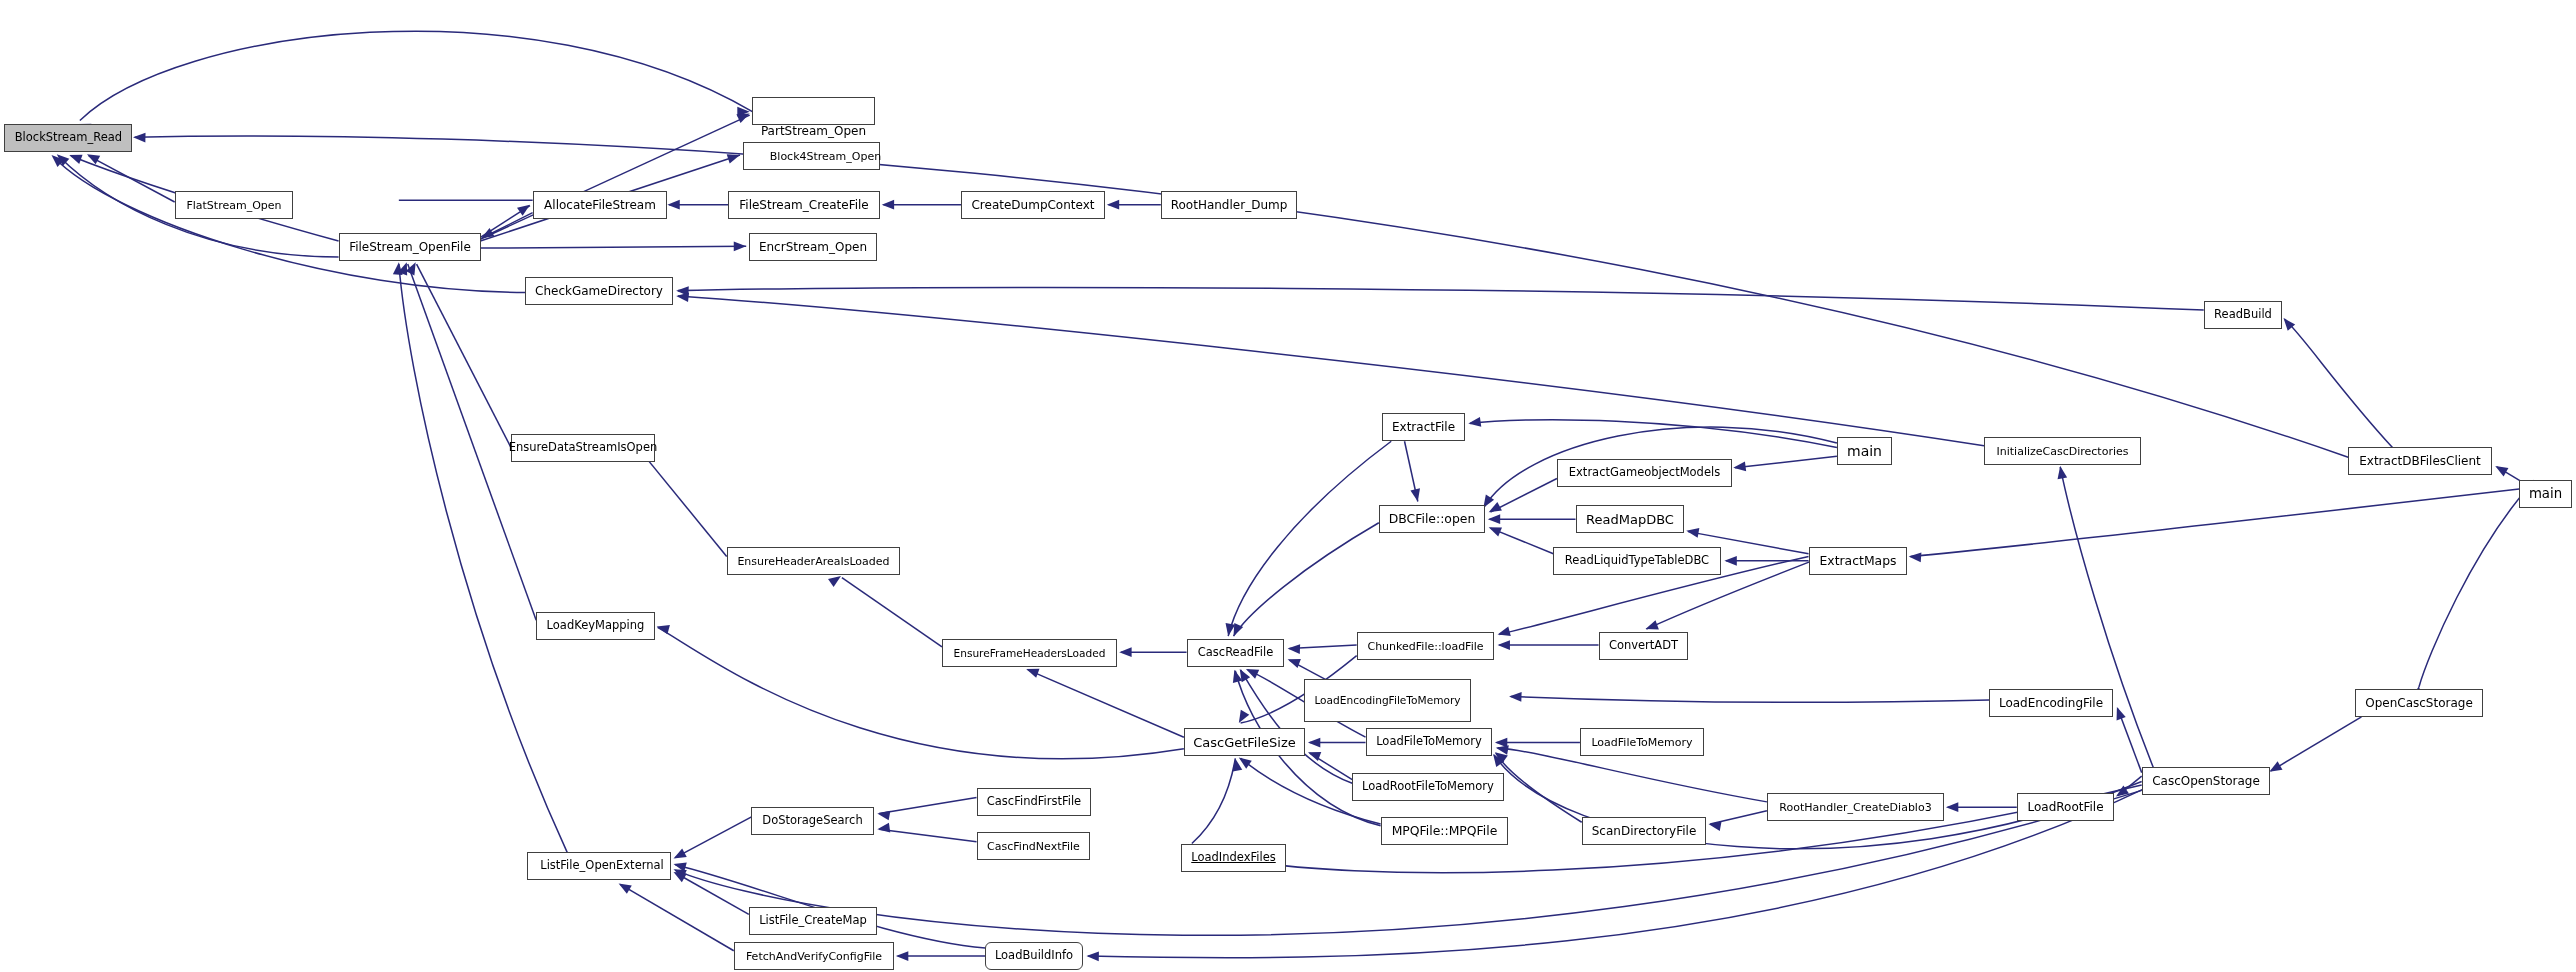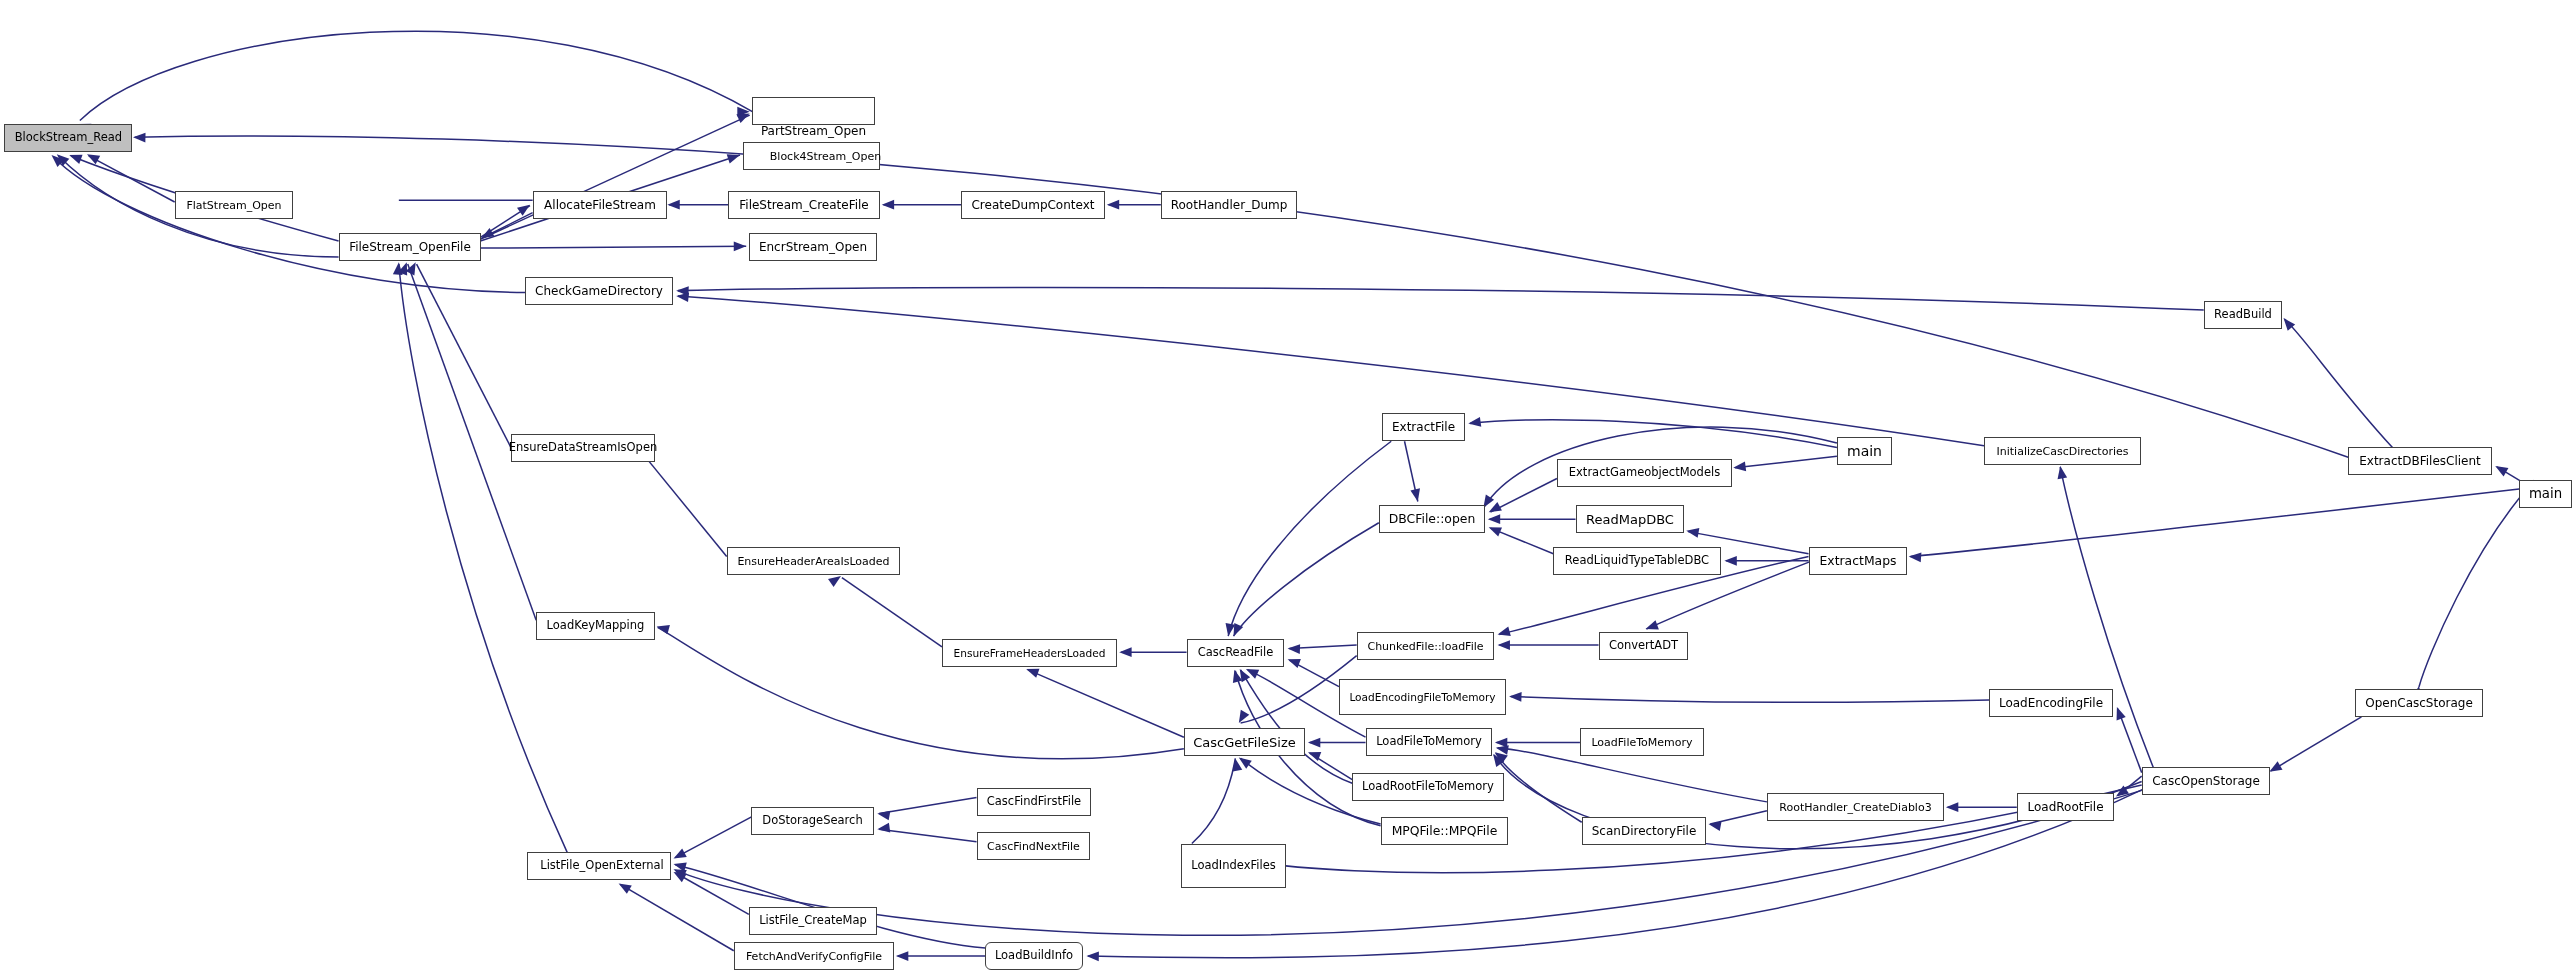--- a/index.html
+++ b/index.html
@@ -247,21 +247,21 @@
       </div>
       <div class="node" style="left: 1187px; top: 639px; width: 97px; height: 28px;">
         <span style="font-size: 11.5px;">CascReadFile</span>
       </div>
       <div class="node" style="left: 1357px; top: 632px; width: 137px; height: 28px;">
         <span style="font-size: 11px;">ChunkedFile::loadFile</span>
       </div>
       <div class="node" style="left: 1599px; top: 632px; width: 89px; height: 28px;">
         <span style="font-size: 11.5px;">ConvertADT</span>
       </div>
-      <div class="node" style="left: 1339px; top: 679px; width: 167px; height: 36px;">
+      <div class="node" style="left: 1304px; top: 679px; width: 167px; height: 43px;">
         <span style="font-size: 10.6px;">LoadEncodingFileToMemory</span>
       </div>
       <div class="node" style="left: 1989px; top: 689px; width: 124px; height: 28px;">
         <span style="font-size: 12px;">LoadEncodingFile</span>
       </div>
       <div class="node" style="left: 1184px; top: 728px; width: 121px; height: 28px;">
         <span style="font-size: 13px;">CascGetFileSize</span>
       </div>
       <div class="node" style="left: 1366px; top: 728px; width: 126px; height: 28px;">
         <span style="font-size: 11.5px;">LoadFileToMemory</span>
@@ -292,21 +292,21 @@
       </div>
       <div class="node" style="left: 1767px; top: 793px; width: 177px; height: 28px;">
         <span style="font-size: 11px;">RootHandler_CreateDiablo3</span>
       </div>
       <div class="node" style="left: 2017px; top: 793px; width: 97px; height: 28px;">
         <span style="font-size: 12px;">LoadRootFile</span>
       </div>
       <div class="node" style="left: 977px; top: 832px; width: 113px; height: 28px;">
         <span style="font-size: 11px;">CascFindNextFile</span>
       </div>
-      <div class="node" style="left: 1181px; top: 844px; width: 105px; height: 44px;">
+      <div class="node" style="left: 1181px; top: 844px; width: 105px; height: 28px; text-decoration: underline;">
         <span style="font-size: 11.5px;">LoadIndexFiles</span>
       </div>
       <div class="node" style="left: 527px; top: 852px; width: 144px; height: 28px; padding-left: 6px;">
         <span style="font-size: 11.5px;">ListFile_OpenExternal</span>
       </div>
       <div class="node" style="left: 749px; top: 907px; width: 128px; height: 28px;">
         <span style="font-size: 11.5px;">ListFile_CreateMap</span>
       </div>
       <div class="node" style="left: 734px; top: 942px; width: 160px; height: 28px;">
         <span style="font-size: 11px;">FetchAndVerifyConfigFile</span>

